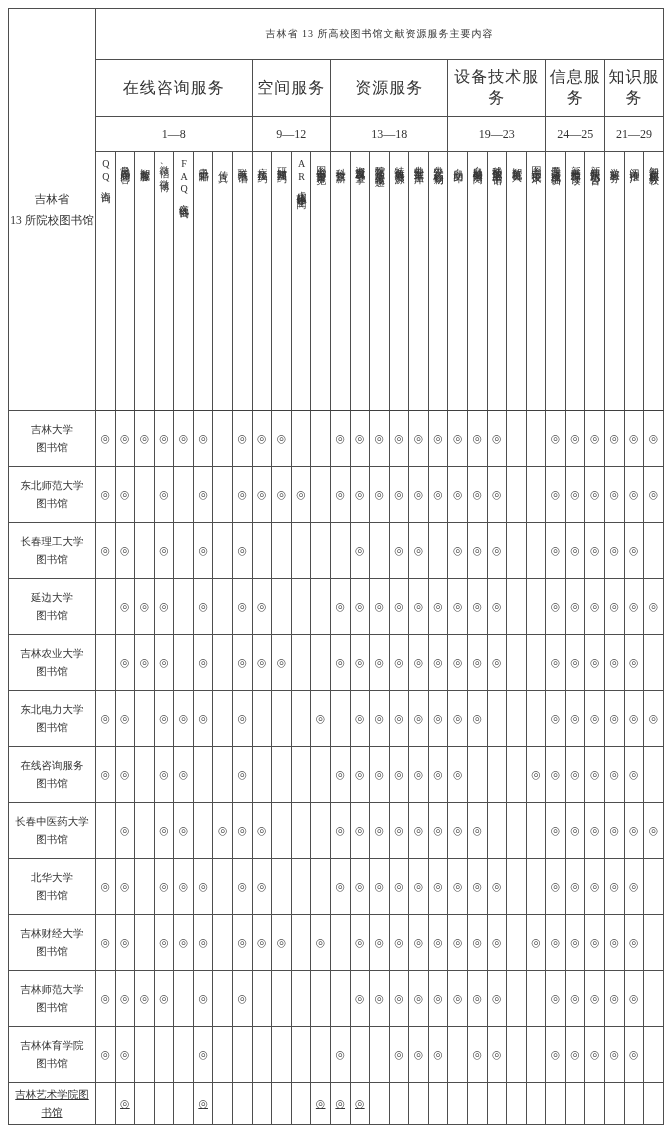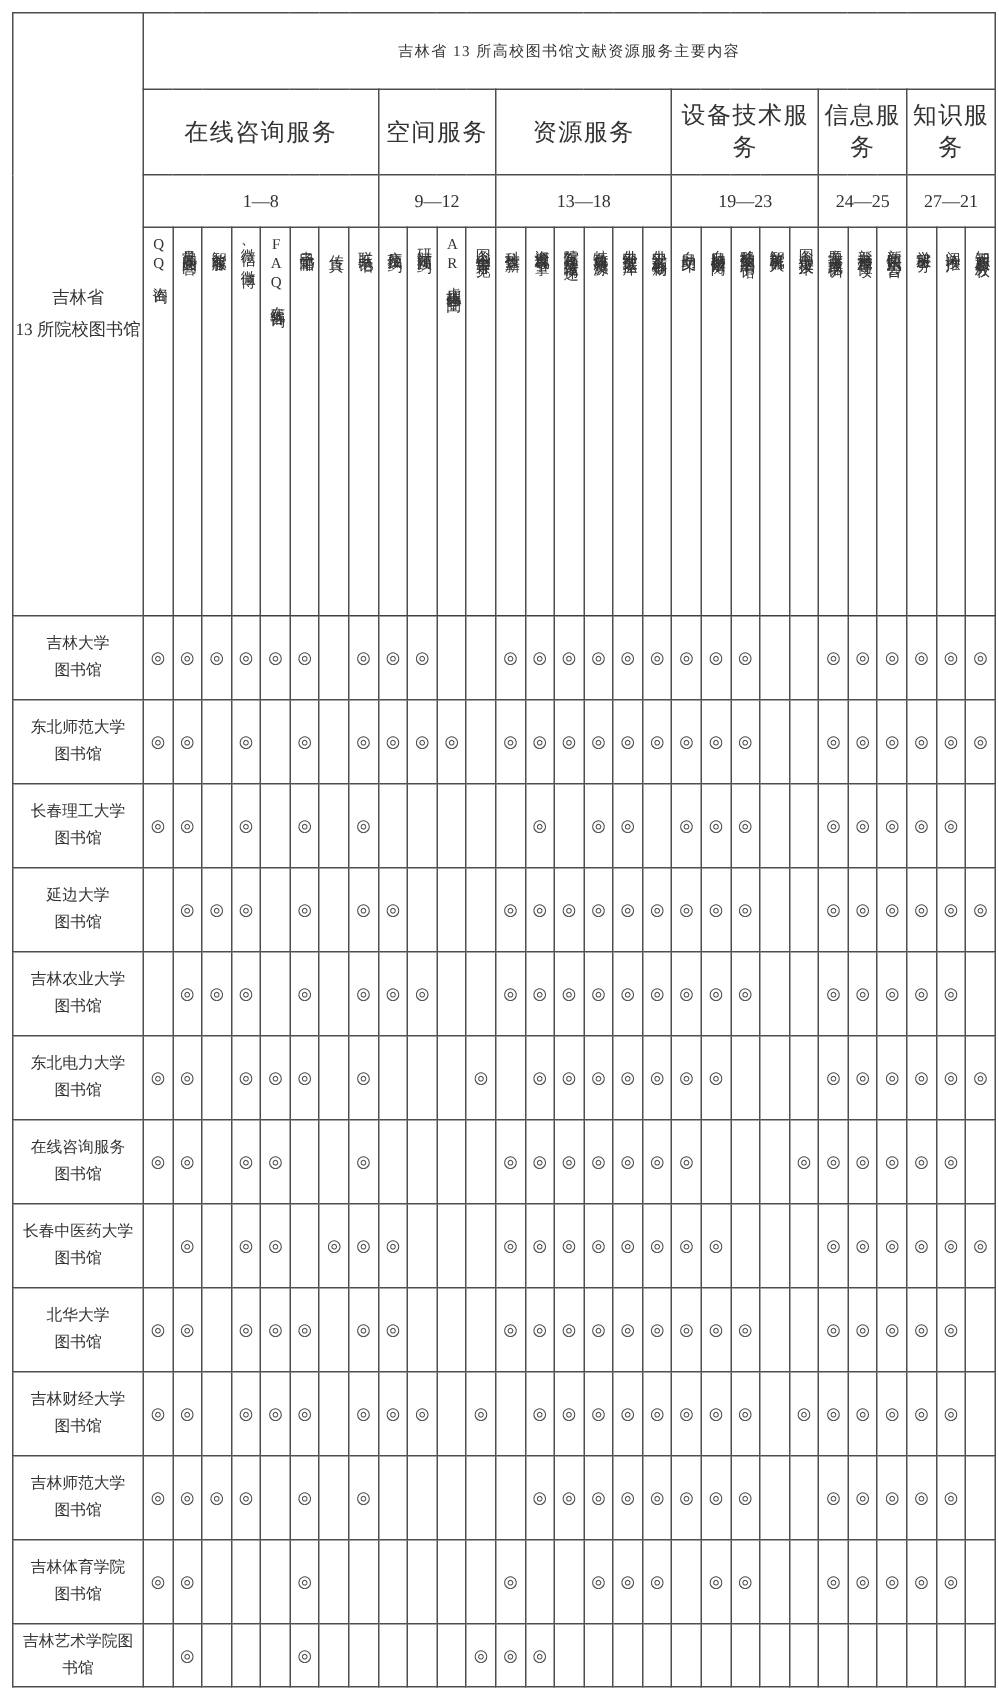--- a/index.html
+++ b/index.html
@@ -21,21 +21,21 @@
   td.corner{font-size:11.5px;white-space:pre-line;line-height:1.8;}
   td.group-cell{height:56px;font-size:16px;letter-spacing:1px;}
   td.range-cell{height:34px;font-size:12px;}
   tr.label-row td{height:258px;vertical-align:top;border-bottom:1.5px solid #3f3f3f;}
   .vlabel{
     writing-mode:vertical-rl;text-orientation:upright;
     font-size:10px;letter-spacing:1.5px;line-height:1;
     display:inline-block;margin-top:6px;
   }
   tr.data-row{height:56px;}
-  tr.data-row.last{height:42px;}
+  tr.data-row.last{height:42px;text-decoration:underline;}
   td.name-cell{font-size:10.5px;white-space:pre-line;line-height:1.7;margin-left:45px;}
   td.mark-cell{font-size:11px;color:#4d4d4d;font-family:"DejaVu Sans","Liberation Sans",sans-serif;}
 </style>
 </head>
 <body>
 
 <div class="page">
   <table class="svc">
       <colgroup>
         <col style="width: 87px;">
@@ -82,21 +82,21 @@
           <td class="group-cell" colspan="5">设备技术服务</td>
           <td class="group-cell" colspan="3">信息服务</td>
           <td class="group-cell" colspan="3">知识服务</td>
         </tr>
         <tr>
           <td class="range-cell" colspan="8">1—8</td>
           <td class="range-cell" colspan="4">9—12</td>
           <td class="range-cell" colspan="6">13—18</td>
           <td class="range-cell" colspan="5">19—23</td>
           <td class="range-cell" colspan="3">24—25</td>
-          <td class="range-cell" colspan="3">27—21</td>
+          <td class="range-cell" colspan="3">21—29</td>
         </tr>
         <tr class="label-row">
           <td class="label-cell"><span class="vlabel">QQ咨询</span></td>
           <td class="label-cell"><span class="vlabel">常见问题问答</span></td>
           <td class="label-cell"><span class="vlabel">智能客服</span></td>
           <td class="label-cell"><span class="vlabel">微信、微博</span></td>
           <td class="label-cell"><span class="vlabel">FAQ在线咨询</span></td>
           <td class="label-cell"><span class="vlabel">电子邮箱</span></td>
           <td class="label-cell"><span class="vlabel">传真</span></td>
           <td class="label-cell"><span class="vlabel">联系电话</span></td>

